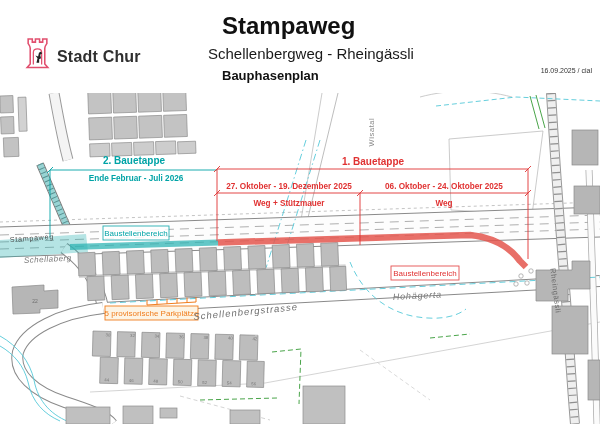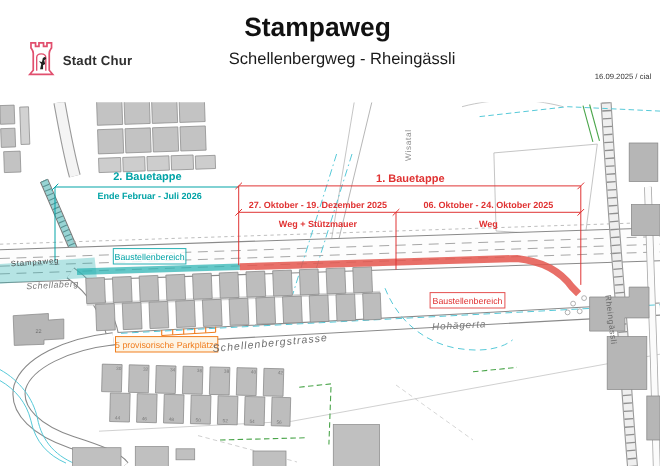--- a/index.html
+++ b/index.html
@@ -1,20 +1,20 @@
 <!DOCTYPE html>
 <html><head>
 <meta charset="utf-8">
 <style>
   html,body{margin:0;padding:0;background:#fff;}
   #page{position:relative;width:600px;height:424px;background:#ffffff;overflow:hidden;
         font-family:"Liberation Sans",sans-serif;}
   #hdr{position:absolute;left:0;top:0;width:600px;height:93px;background:#fff;}
   #logo{position:absolute;left:24px;top:35px;}
-  #orgname{position:absolute;left:57px;top:48px;font-size:12px;font-weight:600;color:#2f2f2f;letter-spacing:.2px;}
+  #orgname{position:absolute;left:57px;top:48px;font-size:16px;font-weight:600;color:#2f2f2f;letter-spacing:.2px;}
   #title{position:absolute;left:222px;top:12px;font-size:24px;font-weight:700;color:#111;}
   #subtitle{position:absolute;left:208px;top:45px;font-size:15px;font-weight:400;color:#1a1a1a;}
   #doctype{position:absolute;left:222px;top:68px;font-size:13px;font-weight:700;color:#111;}
   #dateref{position:absolute;right:8px;top:67px;font-size:7px;color:#333;}
   #map{position:absolute;left:0;top:93px;width:600px;height:331px;}
   svg text{user-select:none;}
 </style>
 </head>
 <body>
 <div id="page">
@@ -22,20 +22,21 @@
 <div id="hdr">
   <svg id="logo" width="27" height="36" viewBox="0 0 26 34">
     <path d="M4,8 L4,3.5 L8,3.5 L8,6.5 L11,6.5 L11,3.5 L15,3.5 L15,6.5 L18,6.5 L18,3.5 L22,3.5 L22,8
              C21,9.5 20,10.5 20,12.5 L20,27.5 L23,31 L3,31 L6,27.5 L6,12.5 C6,10.5 5,9.5 4,8 Z" fill="none" stroke="#e14f6e" stroke-width="1.5"></path>
     <path d="M9,28 L9,16.5 C9,12 17,12 17,16.5 L17,28" fill="none" stroke="#e14f6e" stroke-width="1.2"></path>
     <path d="M12,26.5 l1,-4.5 l-2,-2.5 l2.6,0.8 l0.8,-3.5 l2,-1.2 l1,1.8 l-1.8,1.2 l0.8,3.4 l-1.8,1 l0,3.5 z" fill="#222"></path>
   </svg>
   <div id="orgname">Stadt Chur</div>
   <div id="title">Stampaweg</div>
   <div id="subtitle">Schellenbergweg - Rheingässli</div>
+  <div id="doctype">Bauphasenplan</div>
   <div id="dateref">16.09.2025 / cial</div>
 </div>
 
 <svg id="map" viewBox="0 93 600 331" width="600" height="331">
 
   <g stroke="#b4b4b4" stroke-width="0.7" fill="none">
     <path d="M420,97 C450,89 482,89 512,97"></path>
     <polygon points="449,139 543,131 532,215 451,210"></polygon>
     <path d="M322,93 L300,226"></path>
     <path d="M338,93 L306,226" stroke="#a0a0a0"></path>

